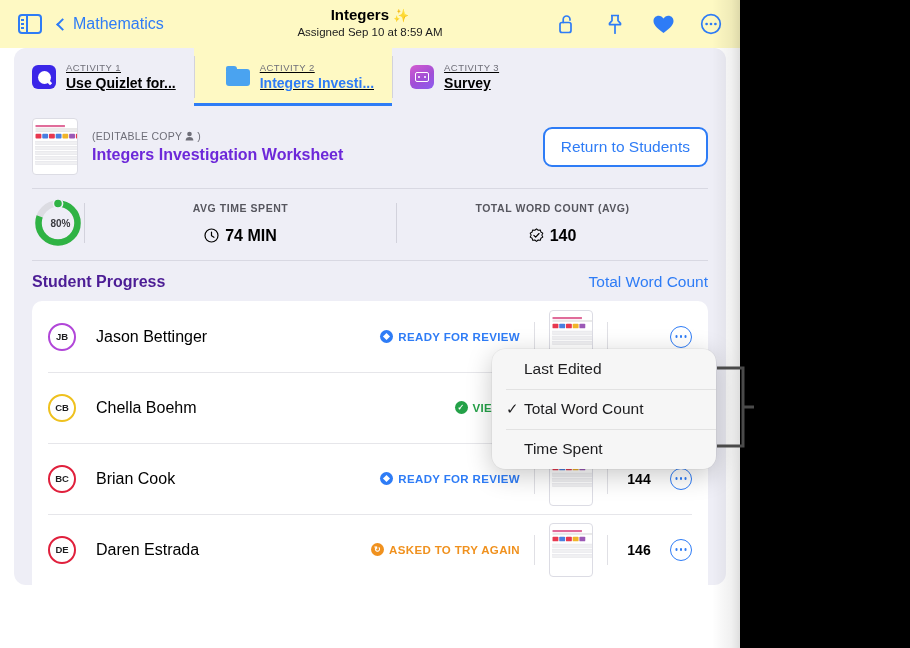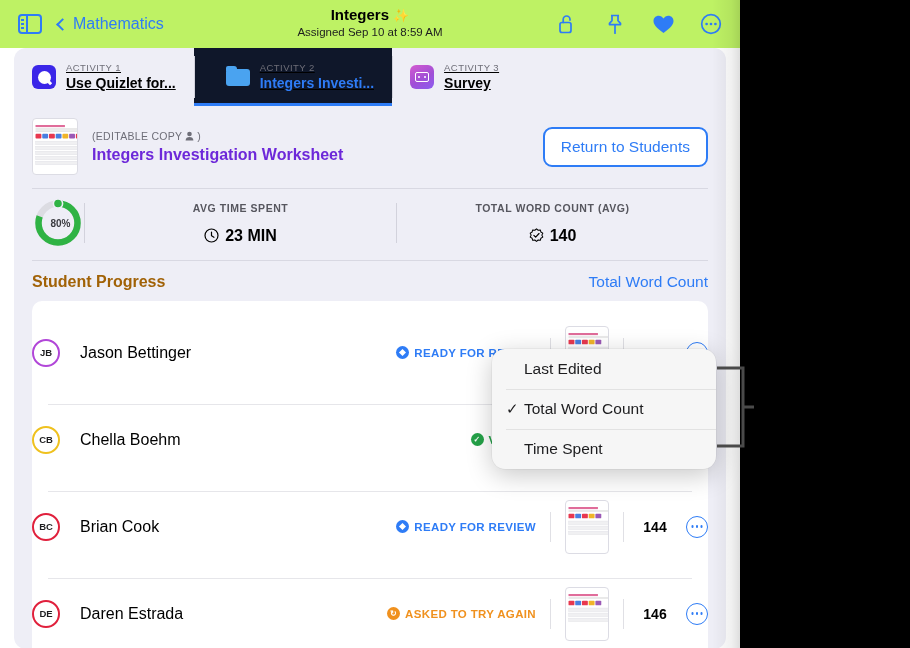--- a/index.html
+++ b/index.html
@@ -19,21 +19,21 @@
     width: 740px;
     height: 648px;
     background: #ffffff;
     overflow: hidden;
   }
 
   
   .navbar {
     position: relative;
     height: 48px;
-    background: #bef264;
+    background: #fef9c3;
     display: flex;
     padding: 0 18px;
   }
   .nav-left {
     display: flex;
     align-items: center;
     gap: 16px;
     flex: 0 0 auto;
   }
   .sidebar-toggle {
@@ -147,21 +147,21 @@
     cursor: pointer;
     min-width: 178px;
   }
   .tab + .tab::before {
     content: "";
     position: absolute;
     left: 0; top: 8px; bottom: 8px;
     width: 1px;
     background: #d2d2dc;
   }
-  .tab.selected { background: #0f172a; padding-left: 32px; }
+  .tab.selected { background: #fef9c3; padding-left: 32px; }
   .tab.selected::after {
     content: "";
     position: absolute;
     left: 0; right: 0; bottom: 0;
     height: 3px;
     background: #2e7cf6;
   }
   .tab-icon {
     width: 24px; height: 24px;
     border-radius: 6px;
@@ -363,43 +363,42 @@
 
   
   .progress-header {
     display: flex;
     align-items: center;
     padding: 12px 18px 10px 18px;
   }
   .progress-title {
     font-size: 16px;
     font-weight: bold;
-    color: #a16207;
+    color: #4c1d95;
   }
   .sort-link {
     margin-left: auto;
     color: #2e7cf6;
     font-size: 15.5px;
     cursor: pointer;
   }
 
   
   .student-list {
     margin: 0 18px;
     background: #fff;
     border-radius: 10px 10px 0 0;
     overflow: hidden;
   }
   .student-row {
     display: flex;
     align-items: center;
     height: 71px;
-    padding: 0 0;
-    position: relative;
-    margin-top: 16px;
+    padding: 0 16px;
+    position: relative;
   }
   .student-row + .student-row::before {
     content: "";
     position: absolute;
     left: 16px; right: 16px; top: 0;
     height: 1px;
     background: #e6e6ea;
   }
   .avatar {
     width: 28px; height: 28px;
@@ -684,21 +683,21 @@
 
       <div class="stat-divider"></div>
 
       <div class="stat-block">
         <div class="stat-label">AVG TIME SPENT</div>
         <div class="stat-value">
           <svg width="15" height="15" viewBox="0 0 15 15" fill="none">
             <circle cx="7.5" cy="7.5" r="6.5" stroke="#000" stroke-width="1.2"></circle>
             <path d="M7.5 4v3.7l2.4 1.6" stroke="#000" stroke-width="1.2" stroke-linecap="round"></path>
           </svg>
-          <span>23 MIN</span>
+          <span>74 MIN</span>
         </div>
       </div>
 
       <div class="stat-divider"></div>
 
       <div class="stat-block">
         <div class="stat-label">TOTAL WORD COUNT (AVG)</div>
         <div class="stat-value">
           <svg width="15" height="15" viewBox="0 0 16 16" fill="none">
             <path d="M8 0.9l1.8 1.5 2.3-0.3 0.6 2.2 2 1.2-1 2.1 1 2.1-2 1.2-0.6 2.2-2.3-0.3L8 14.3l-1.8-1.5-2.3 0.3-0.6-2.2-2-1.2 1-2.1-1-2.1 2-1.2 0.6-2.2 2.3 0.3z" stroke="#000" stroke-width="1.1" stroke-linejoin="round"></path>

